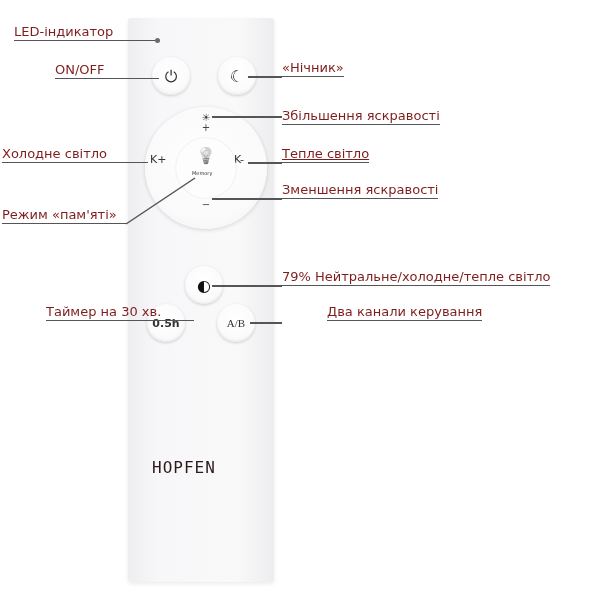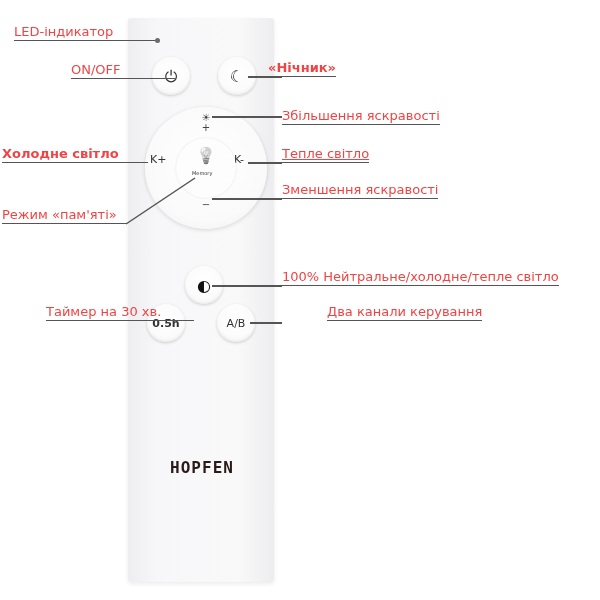--- a/index.html
+++ b/index.html
@@ -7,22 +7,22 @@
   .remote{position:absolute;left:128px;top:18px;width:146px;height:564px;background:linear-gradient(90deg,#eeeef0 0%,#f7f7f9 20%,#f9f9fa 75%,#ededef 100%);border-radius:3px;box-shadow:0 2px 4px rgba(0,0,0,0.08);}
   .led{position:absolute;left:155px;top:38px;width:5px;height:5px;border-radius:50%;background:#6b6b6b;}
   .btn{position:absolute;border-radius:50%;background:radial-gradient(circle at 50% 40%,#ffffff 0%,#fbfbfc 60%,#eceded 100%);box-shadow:0 1px 3px rgba(0,0,0,0.18),inset 0 -1px 2px rgba(0,0,0,0.05);display:flex;align-items:center;justify-content:center;color:#333;font-size:11px;}
   .btn-sm{width:38px;height:38px;}
   .ring{position:absolute;left:145px;top:107px;width:122px;height:122px;border-radius:50%;background:radial-gradient(circle at 50% 45%,#ffffff 0%,#fafafb 65%,#ececee 100%);box-shadow:0 1px 4px rgba(0,0,0,0.15);}
   .center{position:absolute;left:176px;top:138px;width:60px;height:60px;border-radius:50%;background:#fdfdfd;box-shadow:0 0 2px rgba(0,0,0,0.12);}
   .ring-lbl{position:absolute;font-size:11px;color:#333;}
   .sun{position:absolute;font-size:10px;color:#444;line-height:10px;text-align:center;width:12px;}
   .memory{position:absolute;font-size:5px;color:#333;}
   .bulb{position:absolute;font-size:16px;color:#333;}
-  .brand{position:absolute;left:152px;top:458px;width:100px;text-align:center;font-size:16px;font-weight:bold;letter-spacing:1px;color:#2b1a1a;font-family:"DejaVu Sans Mono",monospace;}
-  .label{position:absolute;font-family:"DejaVu Sans",sans-serif;font-size:13px;color:#ef4444;white-space:nowrap;border-bottom:1.5px solid #555;padding-bottom:1px;line-height:15px;}
+  .brand{position:absolute;left:152px;top:458px;width:100px;font-size:16px;font-weight:normal;letter-spacing:1px;color:#2b1a1a;font-family:"DejaVu Sans Mono",monospace;}
+  .label{position:absolute;font-family:"DejaVu Sans",sans-serif;font-size:13px;color:#7f1d1d;white-space:nowrap;border-bottom:1.5px solid #555;padding-bottom:1px;line-height:15px;}
   .line{position:absolute;height:1.5px;background:#555;}
 </style>
 </head>
 <body>
 
 <div class="remote"></div>
 <div class="led"></div>
 
 <div class="btn btn-sm" style="left:152px;top:57px;">
   <span style="font-size:16px;">⏻</span>
@@ -46,48 +46,48 @@
 <div class="bulb" style="left:196px;top:146px;filter:grayscale(1);">💡</div>
 <div class="memory" style="left:192px;top:170px;">Memory</div>
 
 <div class="btn btn-sm" style="left:185px;top:266px;">
   <span style="font-size:16px;color:#111;">◐</span>
 </div>
 
 <div class="btn btn-sm" style="left:147px;top:304px;font-weight:bold;">
   <span>0.5h</span>
 </div>
-<div class="btn btn-sm" style="left:217px;top:304px;">
+<div class="btn btn-sm" style="left:217px;top:304px;font-family:Liberation Serif, serif;">
   <span>A/B</span>
 </div>
 
 <div class="brand">HOPFEN</div>
 
 <div class="label" style="left:14px;top:24px;width:141px;">LED-індикатор</div>
 
-<div class="label" style="left:55px;top:62px;width:104px;margin-left:16px;">ON/OFF</div>
+<div class="label" style="left:55px;top:62px;width:104px;">ON/OFF</div>
 
 <div class="line" style="left:248px;top:76px;width:34px;"></div>
-<div class="label" style="left:268px;top:60px;font-weight:bold;">«Нічник»</div>
+<div class="label" style="left:282px;top:60px;">«Нічник»</div>
 
 <div class="line" style="left:212px;top:116px;width:70px;"></div>
 <div class="label" style="left:282px;top:108px;">Збільшення яскравості</div>
 
-<div class="label" style="left:2px;top:146px;width:146px;font-weight:bold;">Холодне світло</div>
+<div class="label" style="left:2px;top:146px;width:146px;">Холодне світло</div>
 
 <div class="line" style="left:248px;top:162px;width:34px;"></div>
 <div class="label" style="left:282px;top:146px;text-decoration:underline;">Тепле світло</div>
 
 <div class="line" style="left:212px;top:198px;width:70px;"></div>
 <div class="label" style="left:282px;top:182px;">Зменшення яскравості</div>
 
 <div class="label" style="left:2px;top:207px;width:124px;">Режим «пам'яті»</div>
 <svg style="position:absolute;left:125px;top:176px;" width="72" height="50">
   <line x1="1" y1="48" x2="70" y2="2" stroke="#555" stroke-width="1.5"></line>
 </svg>
 
 <div class="line" style="left:212px;top:285px;width:70px;"></div>
-<div class="label" style="left:282px;top:269px;">100% Нейтральне/холодне/тепле світло</div>
+<div class="label" style="left:282px;top:269px;">79% Нейтральне/холодне/тепле світло</div>
 
 <div class="label" style="left:2px;top:304px;width:148px;margin-left:44px;">Таймер на 30 хв.</div>
 
 <div class="line" style="left:250px;top:322px;width:32px;"></div>
 <div class="label" style="left:282px;top:304px;margin-left:45px;">Два канали керування</div>
 
 </body></html>

